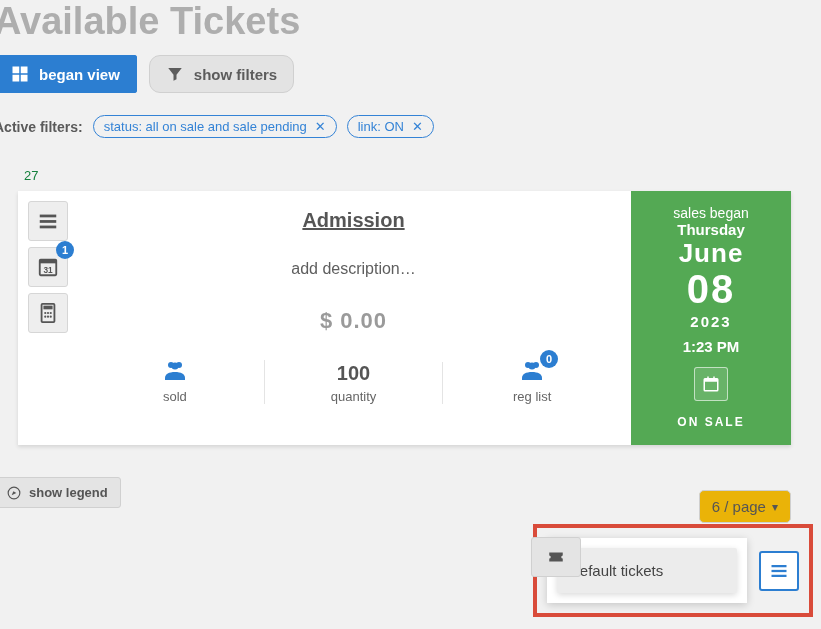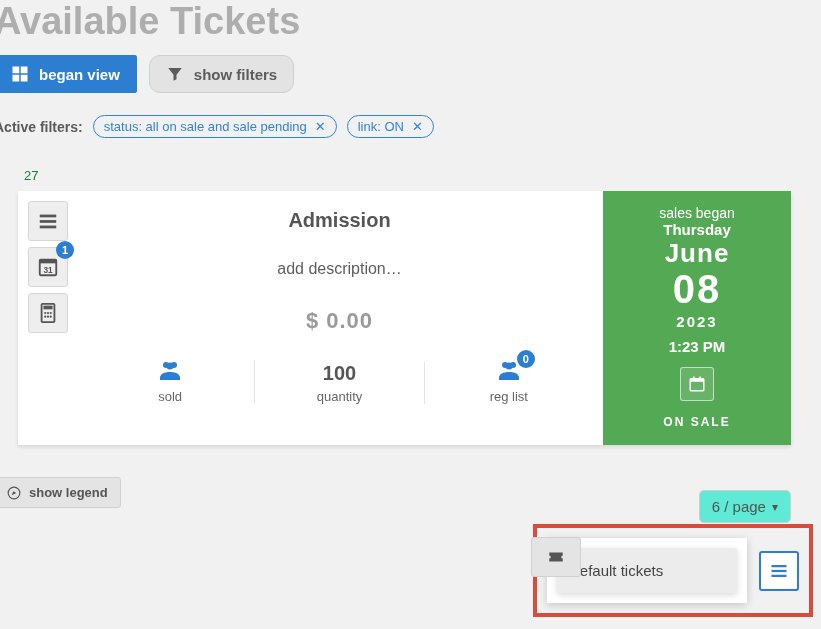--- a/index.html
+++ b/index.html
@@ -106,21 +106,21 @@
     width:18px;height:18px;
     font-size:11px;
     display:flex;align-items:center;justify-content:center;
     font-weight:700;
   }
   .card-main {
     flex:1;
     padding: 18px 10px 12px 10px;
     text-align:center;
   }
-  .card-title { font-size:20px; font-weight:700; color:#555; margin-bottom: 28px;}
+  .card-title { font-size:20px; font-weight:700; color:#555; margin-bottom: 28px; text-decoration: underline;}
   .card-desc { font-size:16px; color:#5e5e5e; margin-bottom: 30px; cursor:text;}
   .card-price { font-size:22px; font-weight:700; color:#9a9a9a; margin-bottom: 26px; letter-spacing:1px;}
   .stats {
     display:flex;
     justify-content:space-around;
     align-items:flex-end;
   }
   .stat {
     flex:1;
     text-align:center;
@@ -132,21 +132,21 @@
   .stat .ico svg { width:24px;height:20px;fill:#2c7ed1;}
   .stat .num { font-size:20px;font-weight:700;color:#555;}
   .stat .lbl { font-size:13px;color:#666; margin-top:4px;}
   .stat .badge0 {
     position:absolute; top:-10px; right:-14px;
     background:#2c7ed1;color:#fff;border-radius:50%;
     width:18px;height:18px;font-size:11px;font-weight:700;
     display:flex;align-items:center;justify-content:center;
   }
   .card-side {
-    width:188px;
+    width:160px;
     background:#54a954;
     color:#fff;
     text-align:center;
     padding: 14px 8px 16px 8px;
     display:flex;flex-direction:column;align-items:center;
   }
   .side-l1 { font-size:14px; font-weight:500;}
   .side-l2 { font-size:15px; font-weight:600; }
   .side-month { font-size:26px; font-weight:700; letter-spacing:1px;}
   .side-day { font-size:40px; font-weight:800; line-height:1; letter-spacing:2px;}
@@ -167,21 +167,21 @@
     background:#e4e4e4;border:1px solid #d0d0d0;border-radius:3px;
     font-size:13px;font-weight:700;color:#555;cursor:pointer;
     margin-left:-6px;
   }
   .legend-btn svg{width:14px;height:14px;fill:#555;}
   .pager {
     position:absolute;
     right:30px; top:490px;
     display:flex;align-items:center;gap:6px;
     padding:7px 12px;
-    background:#5eead4;border:1px solid #cfcfcf;border-radius:5px;
+    background:#eab308;border:1px solid #cfcfcf;border-radius:5px;
     font-size:15px;color:#555;cursor:pointer;font-weight:500;
   }
   .bottom-panel {
     position:absolute;
     right:8px; bottom:12px;
     border:4px solid #d94b3a;
     padding:10px;
     display:flex;align-items:center;gap:12px;
     background:#f1f1f1;
   }

